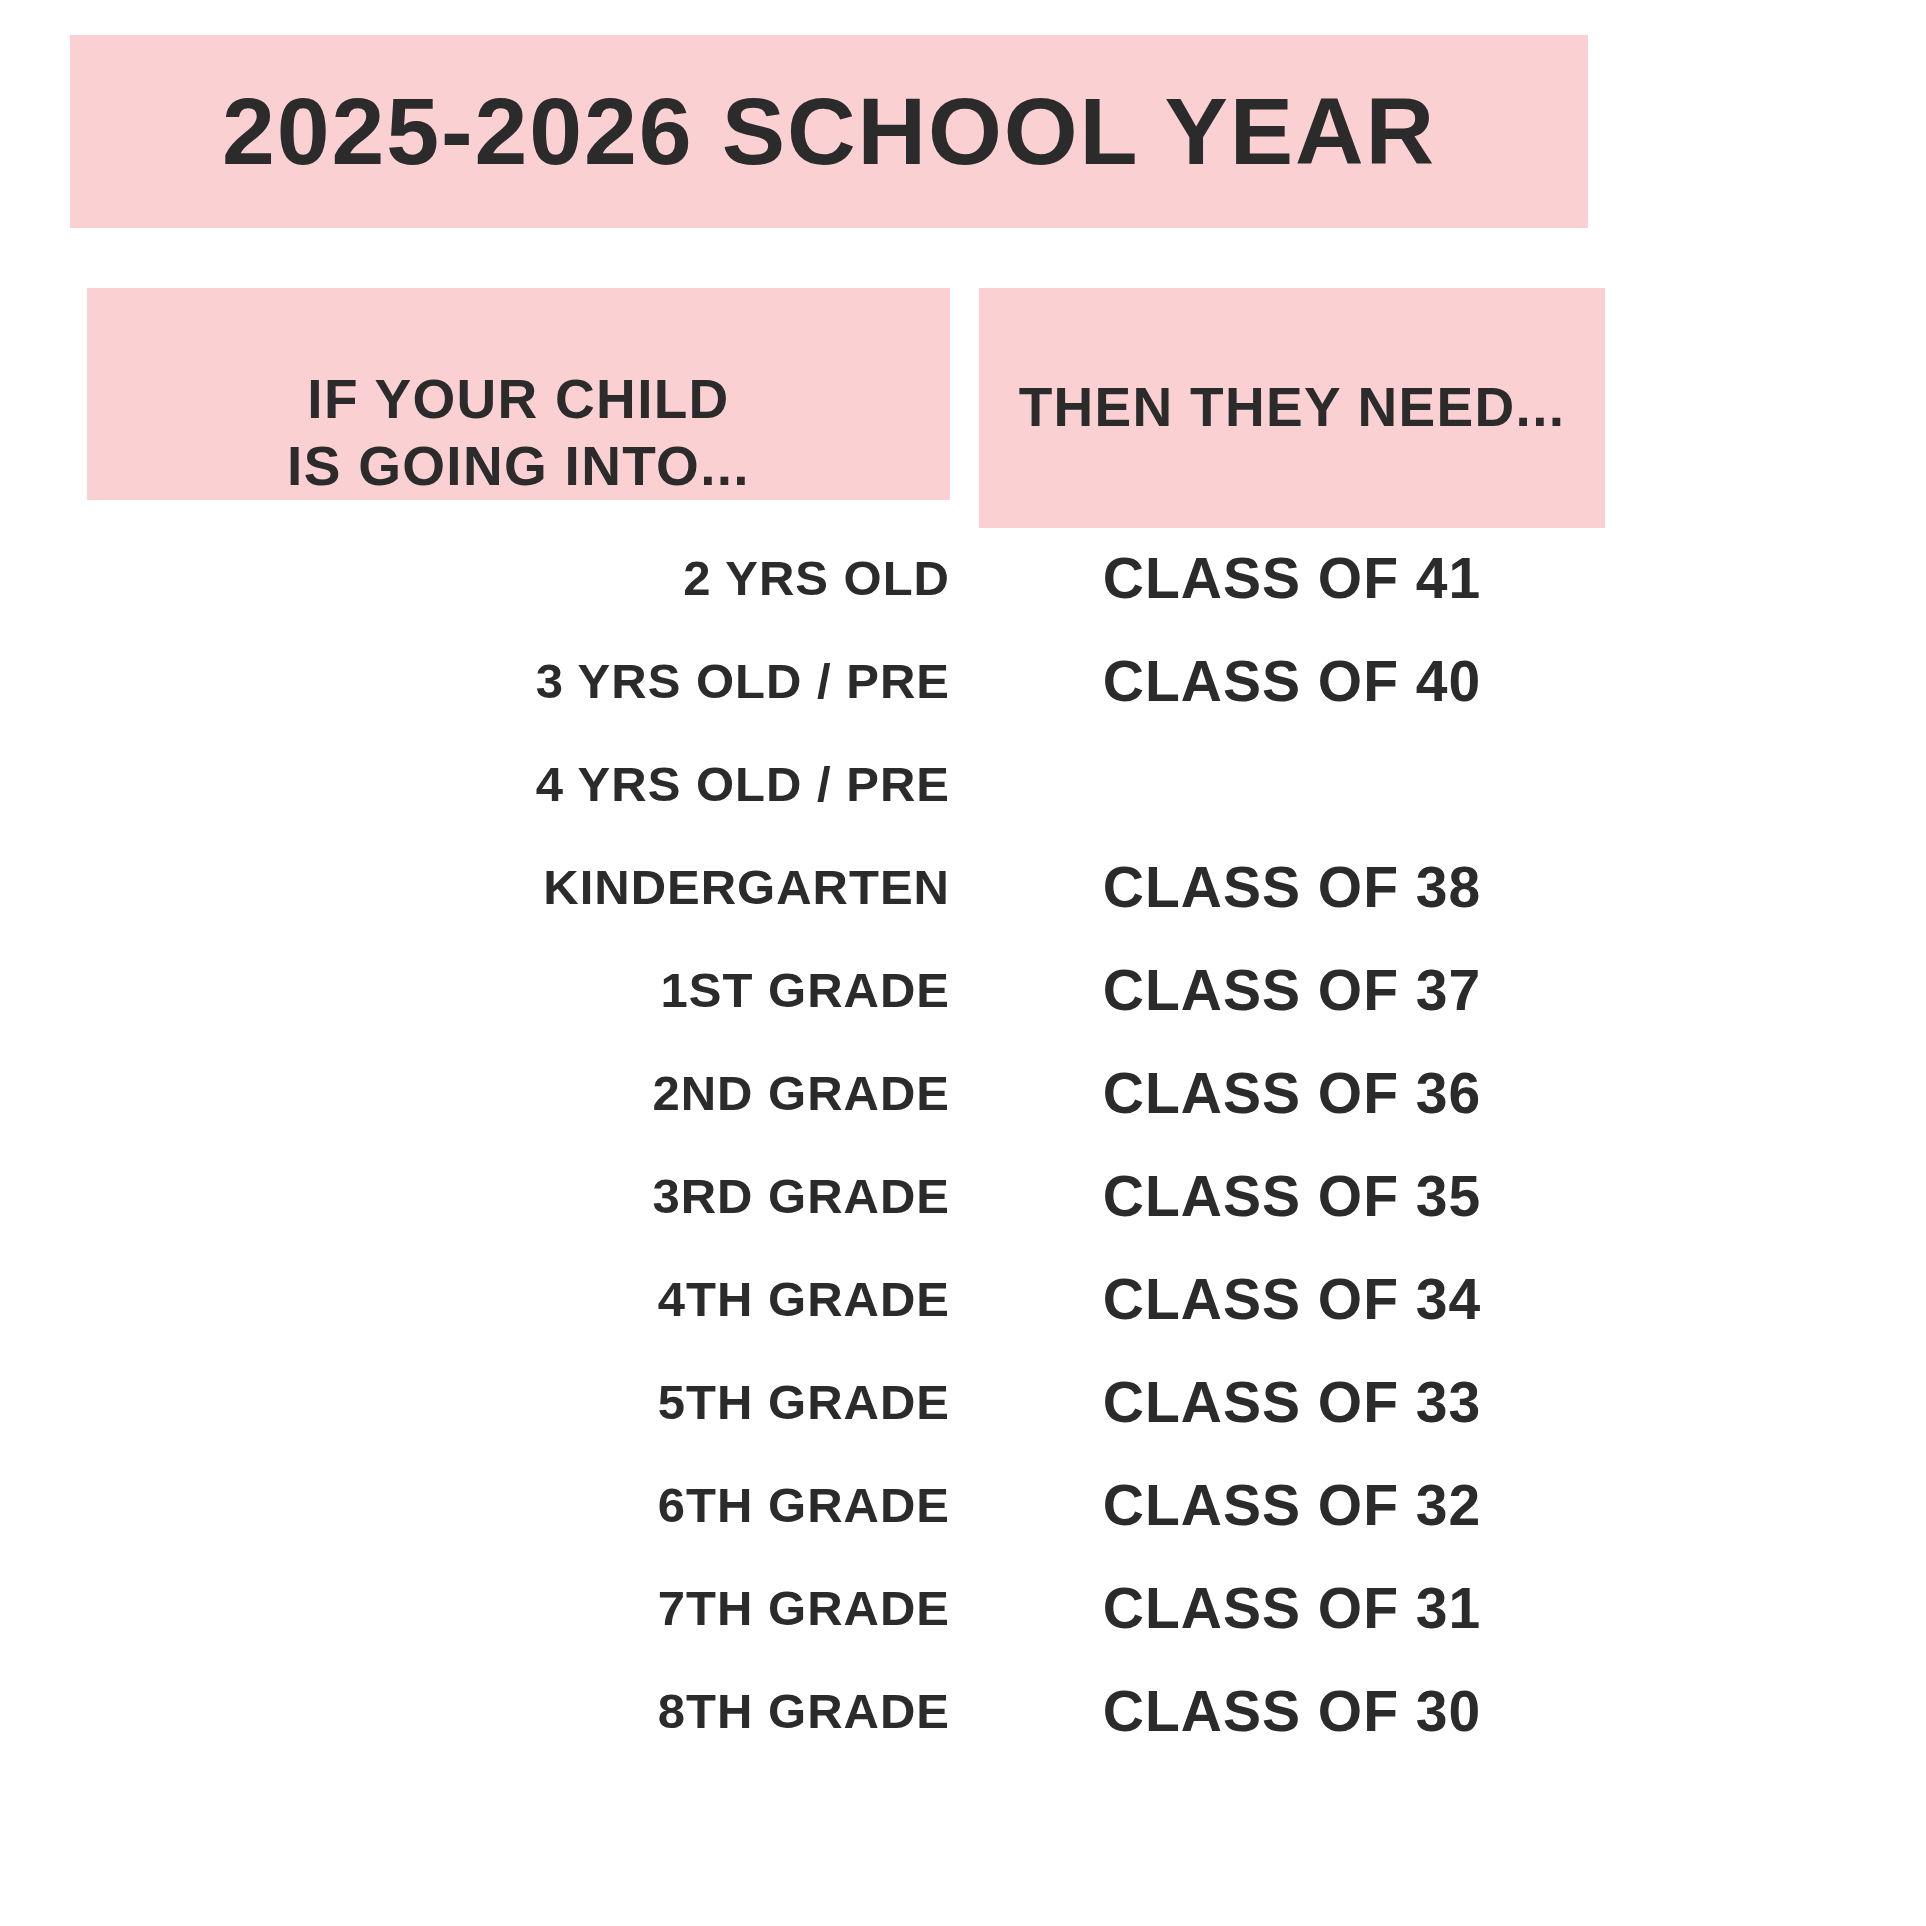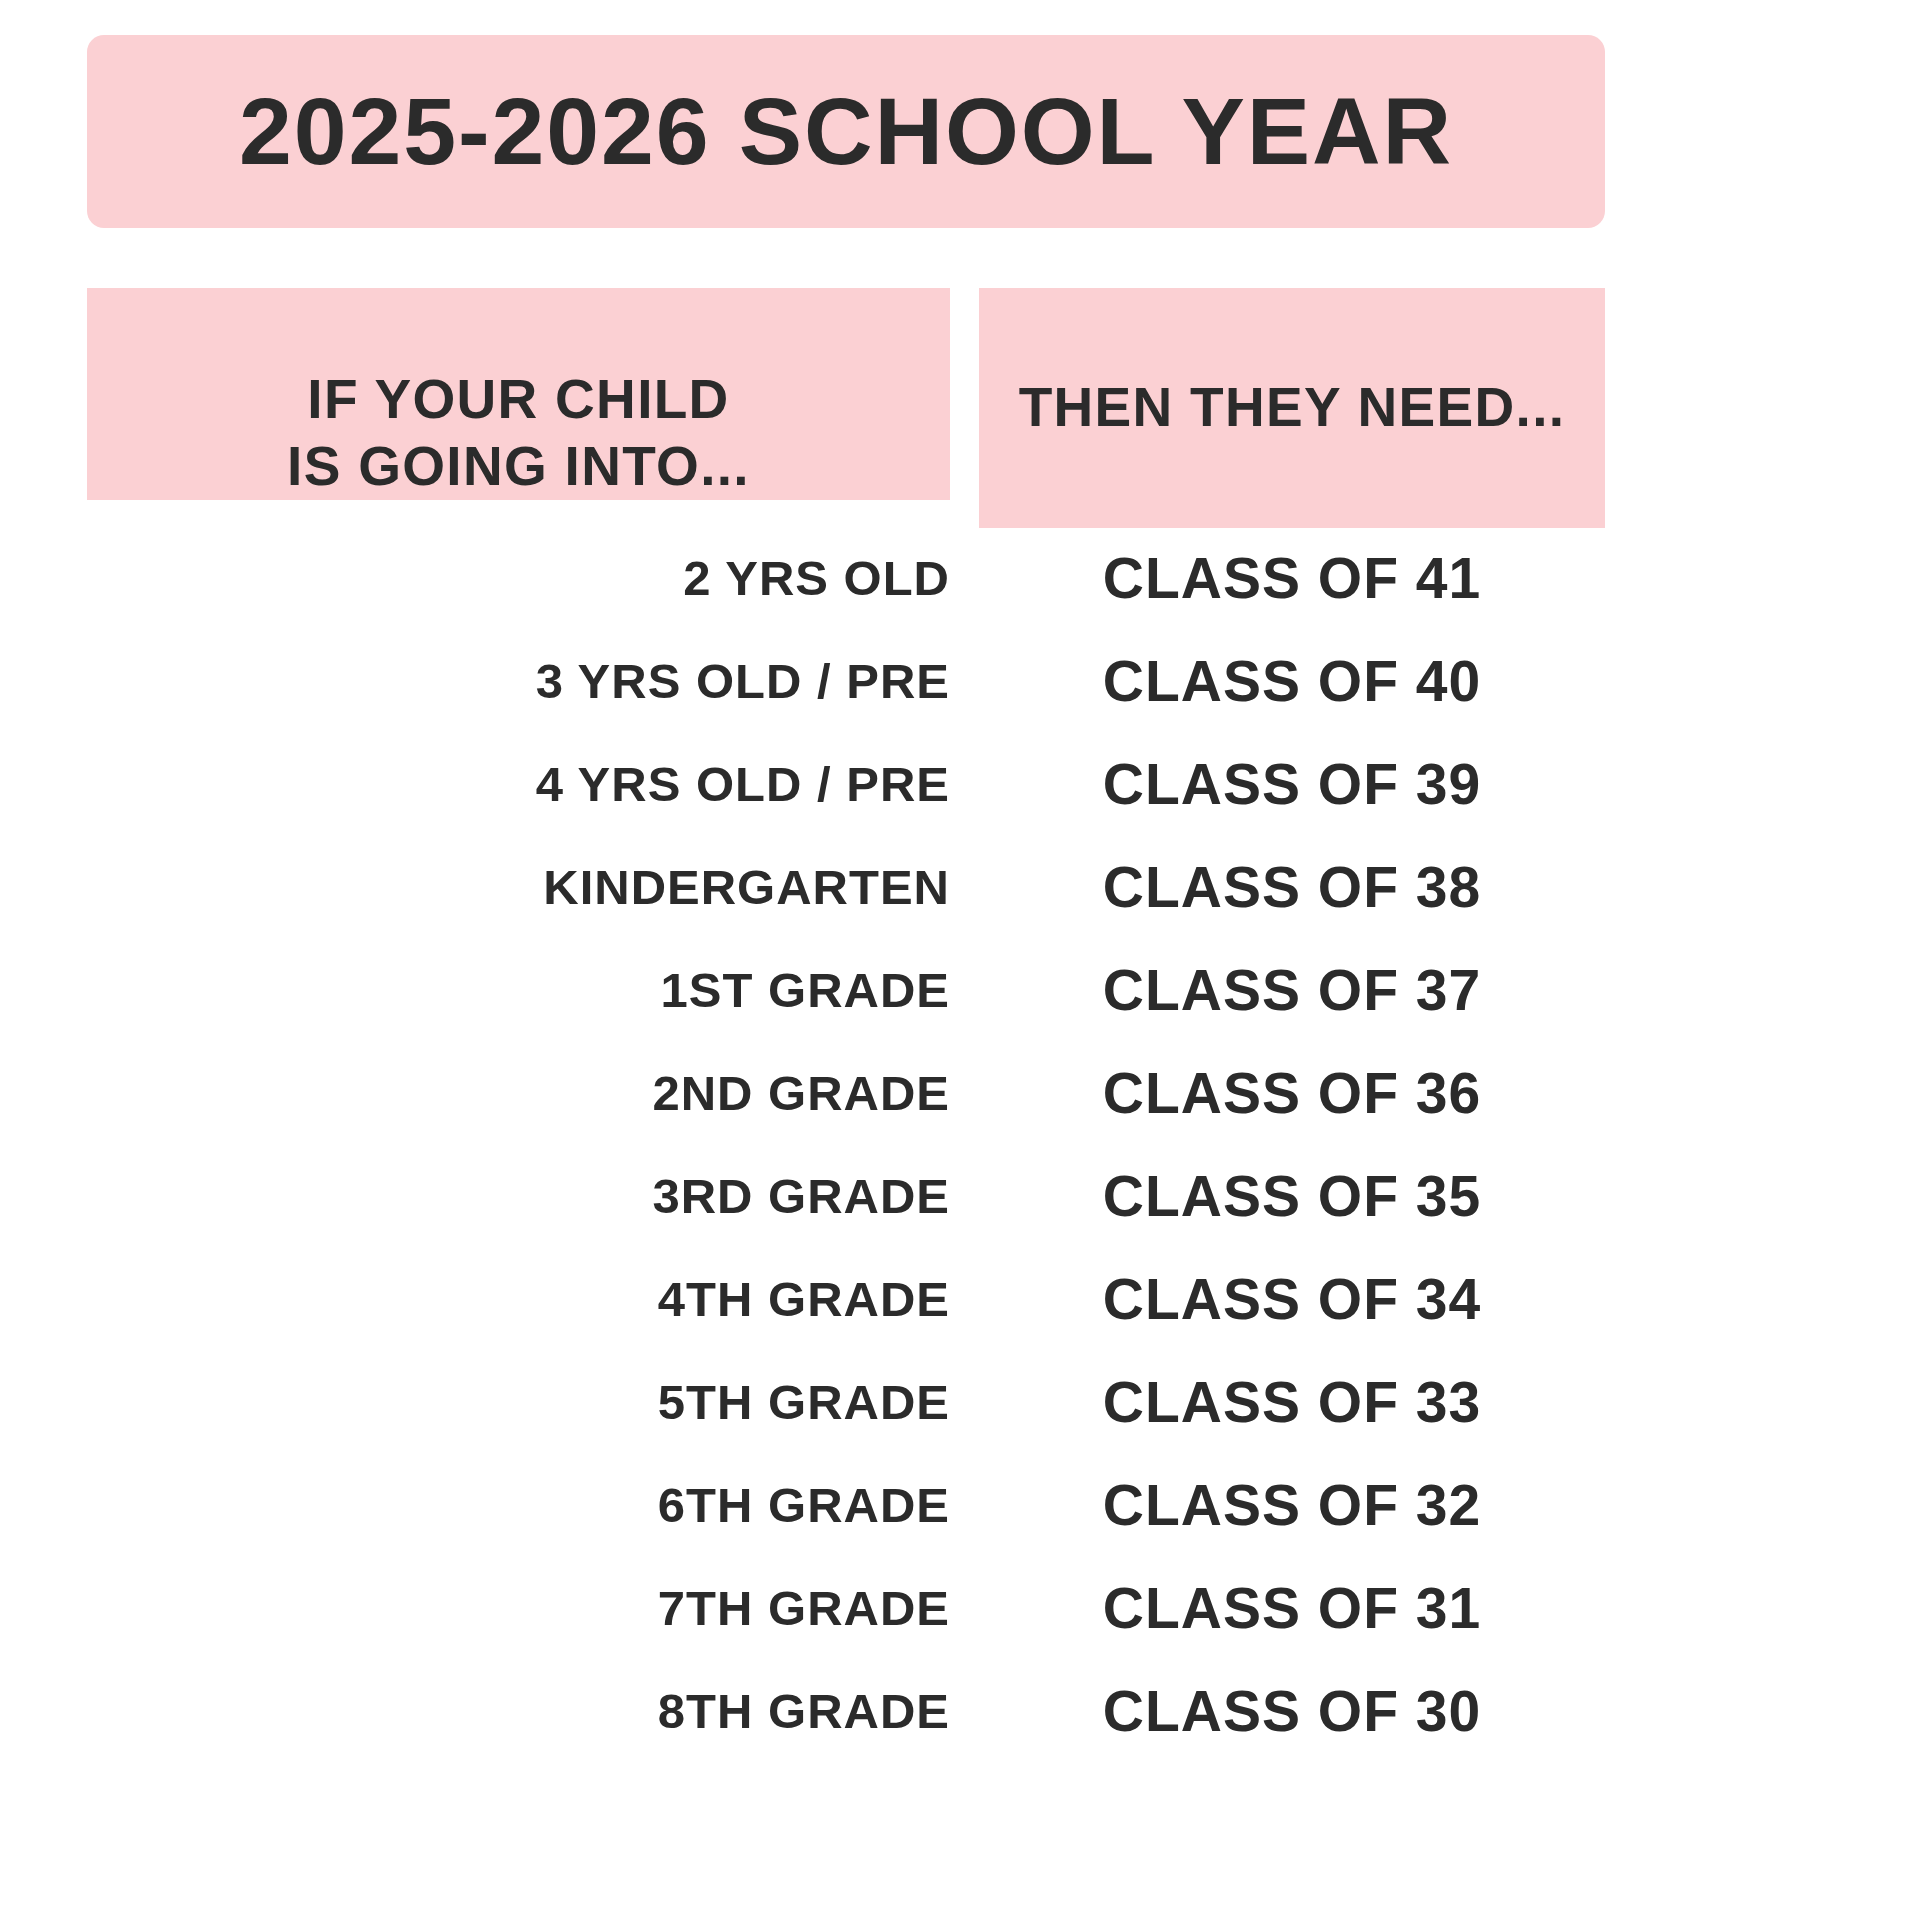--- a/index.html
+++ b/index.html
@@ -18,29 +18,28 @@
     position: relative;
     width: 1926px;
     height: 1926px;
     background: #ffffff;
     box-sizing: border-box;
   }
 
   
   .title-banner {
     position: absolute;
-    left: 87px;
+    left: 70px;
     top: 35px;
     width: 1518px;
     height: 193px;
     background: #fbd0d3;
     display: flex;
     align-items: center;
     justify-content: center;
-    border-radius: 17px;
   }
   .title-text {
     font-size: 95px;
     font-weight: 700;
     letter-spacing: 1.9px;
     color: #2b2b2b;
     white-space: nowrap;
     line-height: 1;
   }
 
@@ -139,21 +138,20 @@
 
     <div class="row">
       <div class="cell-left">3 YRS OLD / PRE</div>
       <div class="cell-gap"></div>
       <div class="cell-right">CLASS OF 40</div>
     </div>
 
     <div class="row">
       <div class="cell-left">4 YRS OLD / PRE</div>
       <div class="cell-gap"></div>
-      <div class="cell-right">CLASS OF 39</div>
     </div>
 
     <div class="row">
       <div class="cell-left">KINDERGARTEN</div>
       <div class="cell-gap"></div>
       <div class="cell-right">CLASS OF 38</div>
     </div>
 
     <div class="row">
       <div class="cell-left">1ST GRADE</div>

